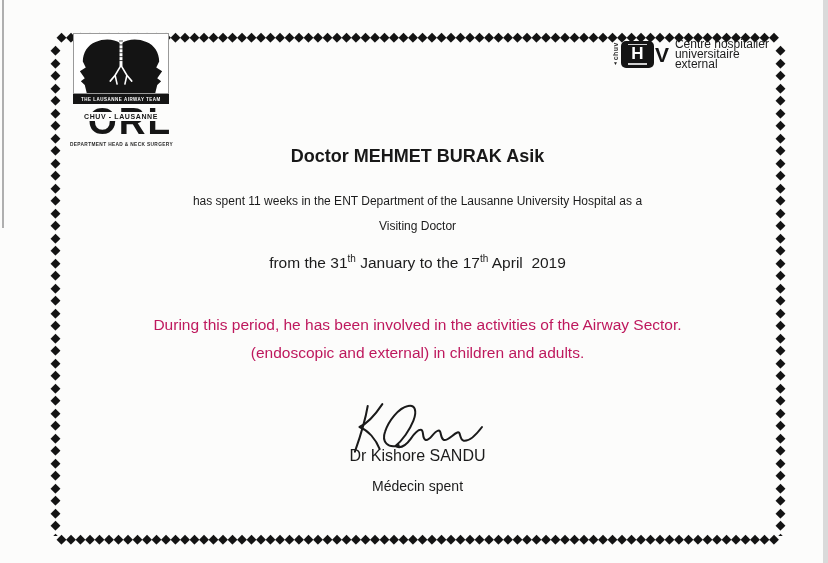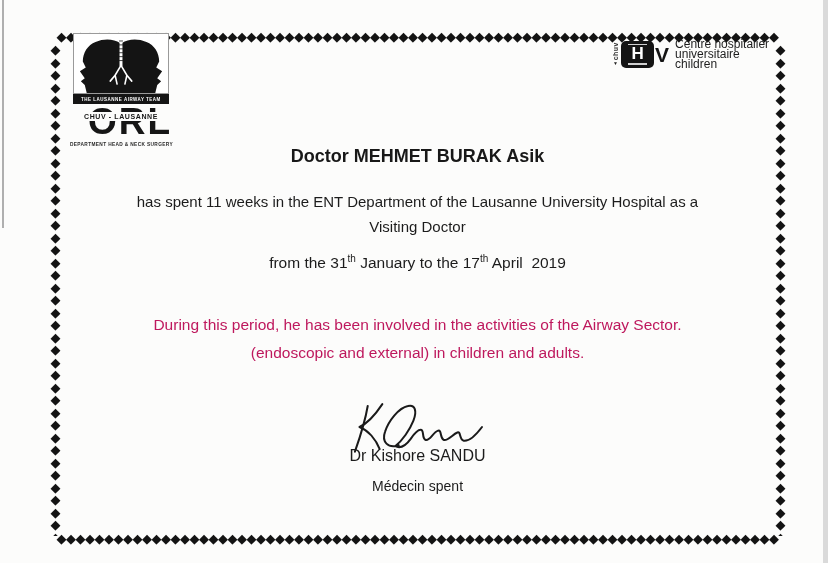--- a/index.html
+++ b/index.html
@@ -49,21 +49,21 @@
     display:flex;align-items:center;justify-content:center;color:#fff;font-size:17px;font-weight:bold;}
   .chuv-box::before,.chuv-box::after{content:"";position:absolute;left:20%;width:60%;height:1.5px;background:#fff;opacity:.8;}
   .chuv-box::before{top:3px;} .chuv-box::after{bottom:3px;}
   .chuv-v{font-size:21px;font-weight:800;color:#141414;margin-left:1px;line-height:21px;}
   .chuv-name{margin-left:6px;font-size:12px;font-weight:normal;line-height:10px;color:#1d1d1d;}
 
   
   .t-center{position:absolute;left:0;right:0;text-align:center;}
   .cert-title{top:85px;font-size:33px;font-weight:bold;letter-spacing:.5px;color:#141414;}
   .recipient{top:146px;font-size:18px;font-weight:bold;color:#181818;}
-  .statement{top:189px;font-size:15px;line-height:25px;color:#1c1c1c;}
+  .statement{top:189px;font-size:12px;line-height:25px;color:#1c1c1c;}
   .date-line{top:253px;font-size:15.5px;color:#1c1c1c;white-space:pre-wrap;}
   .date-line sup{font-size:10px;}
   .activity{top:311px;font-size:15.5px;line-height:27.5px;color:#be185d;}
   .signature{top:395px;height:64px;}
   .signature svg{display:inline-block;}
   .sign-name{top:447px;font-size:16px;color:#1c1c1c;}
   .sign-role{top:478px;font-size:14px;color:#1c1c1c;}
 </style>
 </head>
 <body>
@@ -109,21 +109,21 @@
       <div class="chuv-side">
         <span class="chuv-vertical">chuv</span>
         <span class="chuv-arrow">▼</span>
       </div>
       <div class="chuv-box">
         <span>H</span>
       </div>
       <span class="chuv-v">V</span>
       <div class="chuv-name">
         <div>Centre hospitalier</div>
-        <div>universitaire children</div>
+        <div>universitaire external</div>
       </div>
     </div>
 
     <div class="t-center recipient">Doctor MEHMET BURAK Asik</div>
 
     <div class="t-center statement">
       <div>has spent 11 weeks in the ENT Department of the Lausanne University Hospital as a</div>
       <div>Visiting Doctor</div>
     </div>
 

